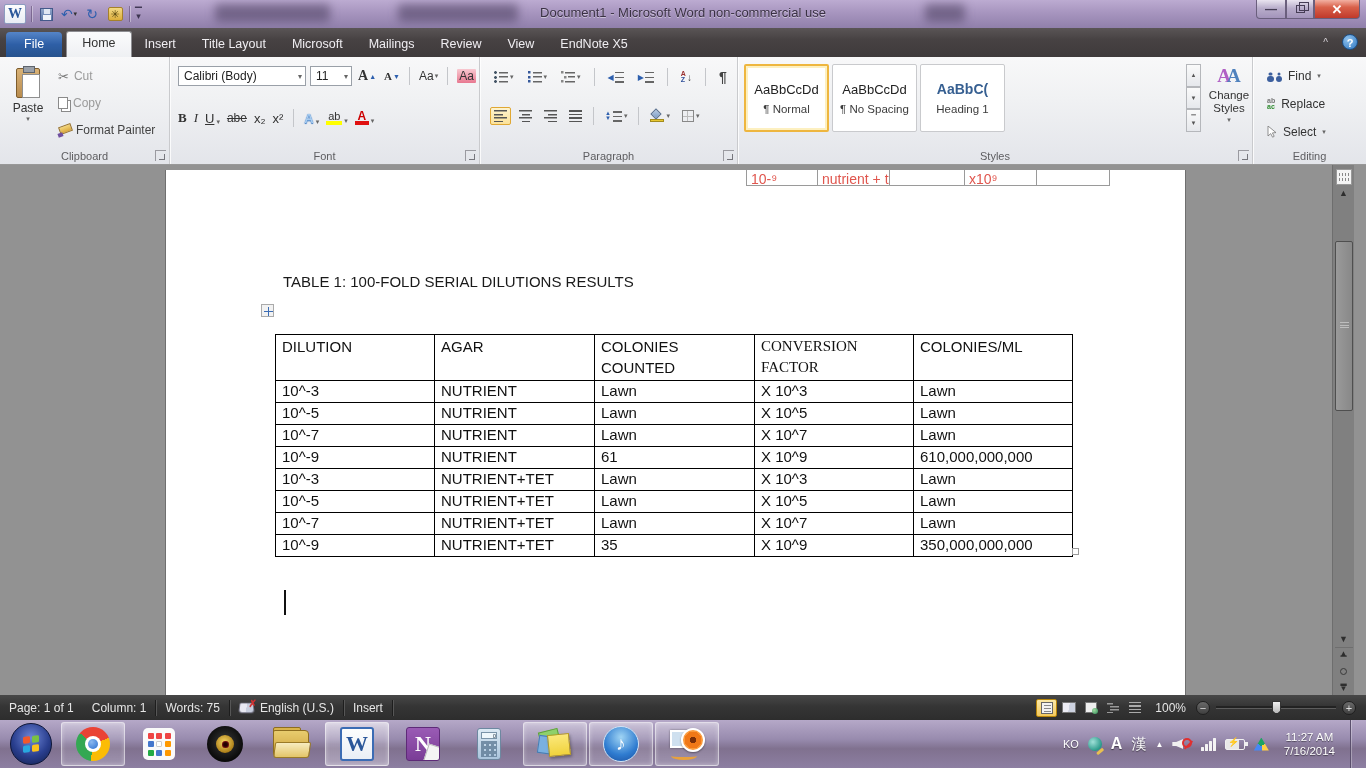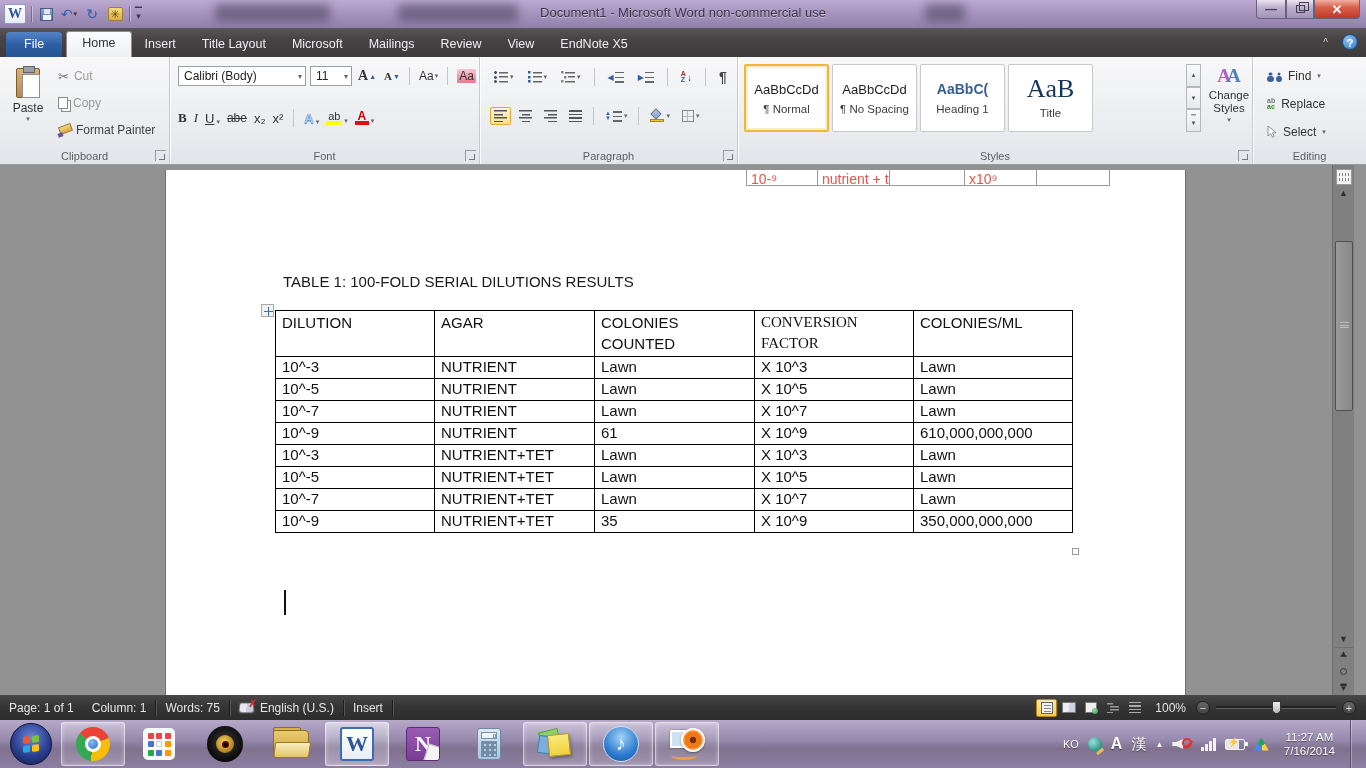--- a/index.html
+++ b/index.html
@@ -187,21 +187,21 @@
   .docarea{position:absolute;left:0;top:165px;width:1366px;height:530px;background:#929292;}
   .page{position:absolute;left:166px;top:5px;width:1019px;height:525px;background:#fff;
     box-shadow:-1px 0 0 #6f6f6f,1px 0 0 #6f6f6f;}
   .stray-row{position:absolute;left:581px;top:0;display:flex;height:16px;}
   .stray-cell{border:1px solid #9a9a9a;border-top:none;margin-left:-1px;font-size:14px;color:#e0564e;
     padding:1px 0 0 4px;overflow:hidden;white-space:nowrap;}
   .doc-title{position:absolute;left:117px;top:103px;font-size:15px;color:#1a1a1a;}
   .move-handle{position:absolute;left:95px;top:134px;width:13px;height:13px;background:#f2f2f2;border:1px solid #aaa;}
   .move-handle:before{content:"";position:absolute;left:5.5px;top:2px;width:1.5px;height:9px;background:#3b6cb4;}
   .move-handle:after{content:"";position:absolute;left:2px;top:5.5px;width:9px;height:1.5px;background:#3b6cb4;}
-  .doc-table{position:absolute;left:109px;top:140px;border-collapse:collapse;}
+  .doc-table{position:absolute;left:109px;top:164px;border-collapse:collapse;}
   .doc-table td,.doc-table th{border:1px solid #000;font-weight:normal;text-align:left;
     font-size:15px;color:#111;padding:1px 4px 0 6px;vertical-align:top;white-space:nowrap;}
   .doc-table th{height:46px;}
   .doc-table td{height:22px;}
   .hdr-wrap{display:inline-block;max-width:95px;white-space:normal;line-height:21px;}
   .resize-handle{position:absolute;left:906px;top:378px;width:7px;height:7px;border:1px solid #9a9a9a;background:#fff;}
   .doc-caption{position:absolute;left:117px;top:384px;font-size:15px;color:#1a1a1a;}
   .wavy{text-decoration:underline wavy #e03030;text-decoration-thickness:1px;}
   .caret{position:absolute;left:118px;top:420px;width:1.5px;height:25px;background:#111;}
 
@@ -569,24 +569,20 @@
             <div class="style-name">¶ Normal</div>
           </div>
           <div class="style-card">
             <div class="style-sample">AaBbCcDd</div>
             <div class="style-name">¶ No Spacing</div>
           </div>
           <div class="style-card">
             <div class="style-sample h1">AaBbC(</div>
             <div class="style-name">Heading 1</div>
           </div>
-          <div class="style-card">
-            <div class="style-sample title">AaB</div>
-            <div class="style-name">Title</div>
-          </div>
         </div>
       <div class="gal-scroll">
         <div class="gal-btn">▲</div>
         <div class="gal-btn">▼</div>
         <div class="gal-btn">
             <span>▔</span>
             <span>▼</span>
           </div>
       </div>
       <div class="chstyles">

